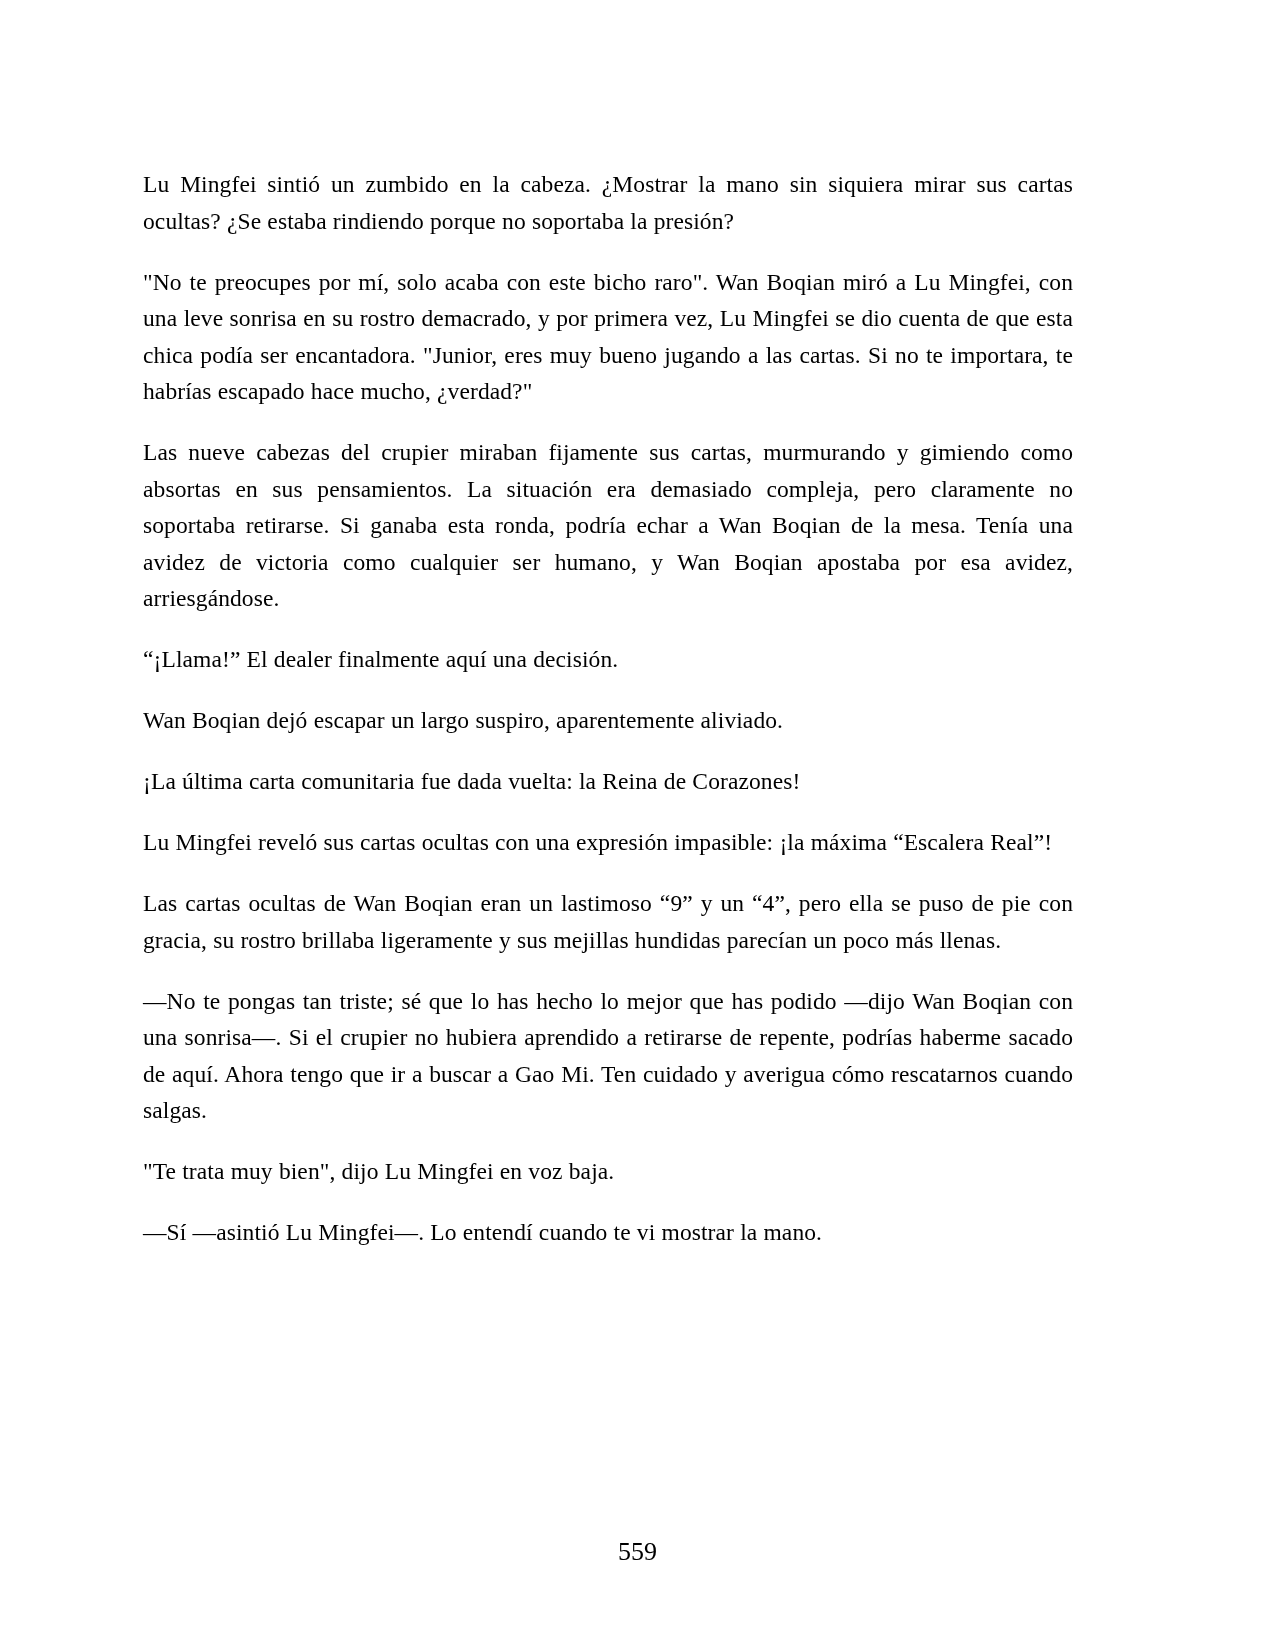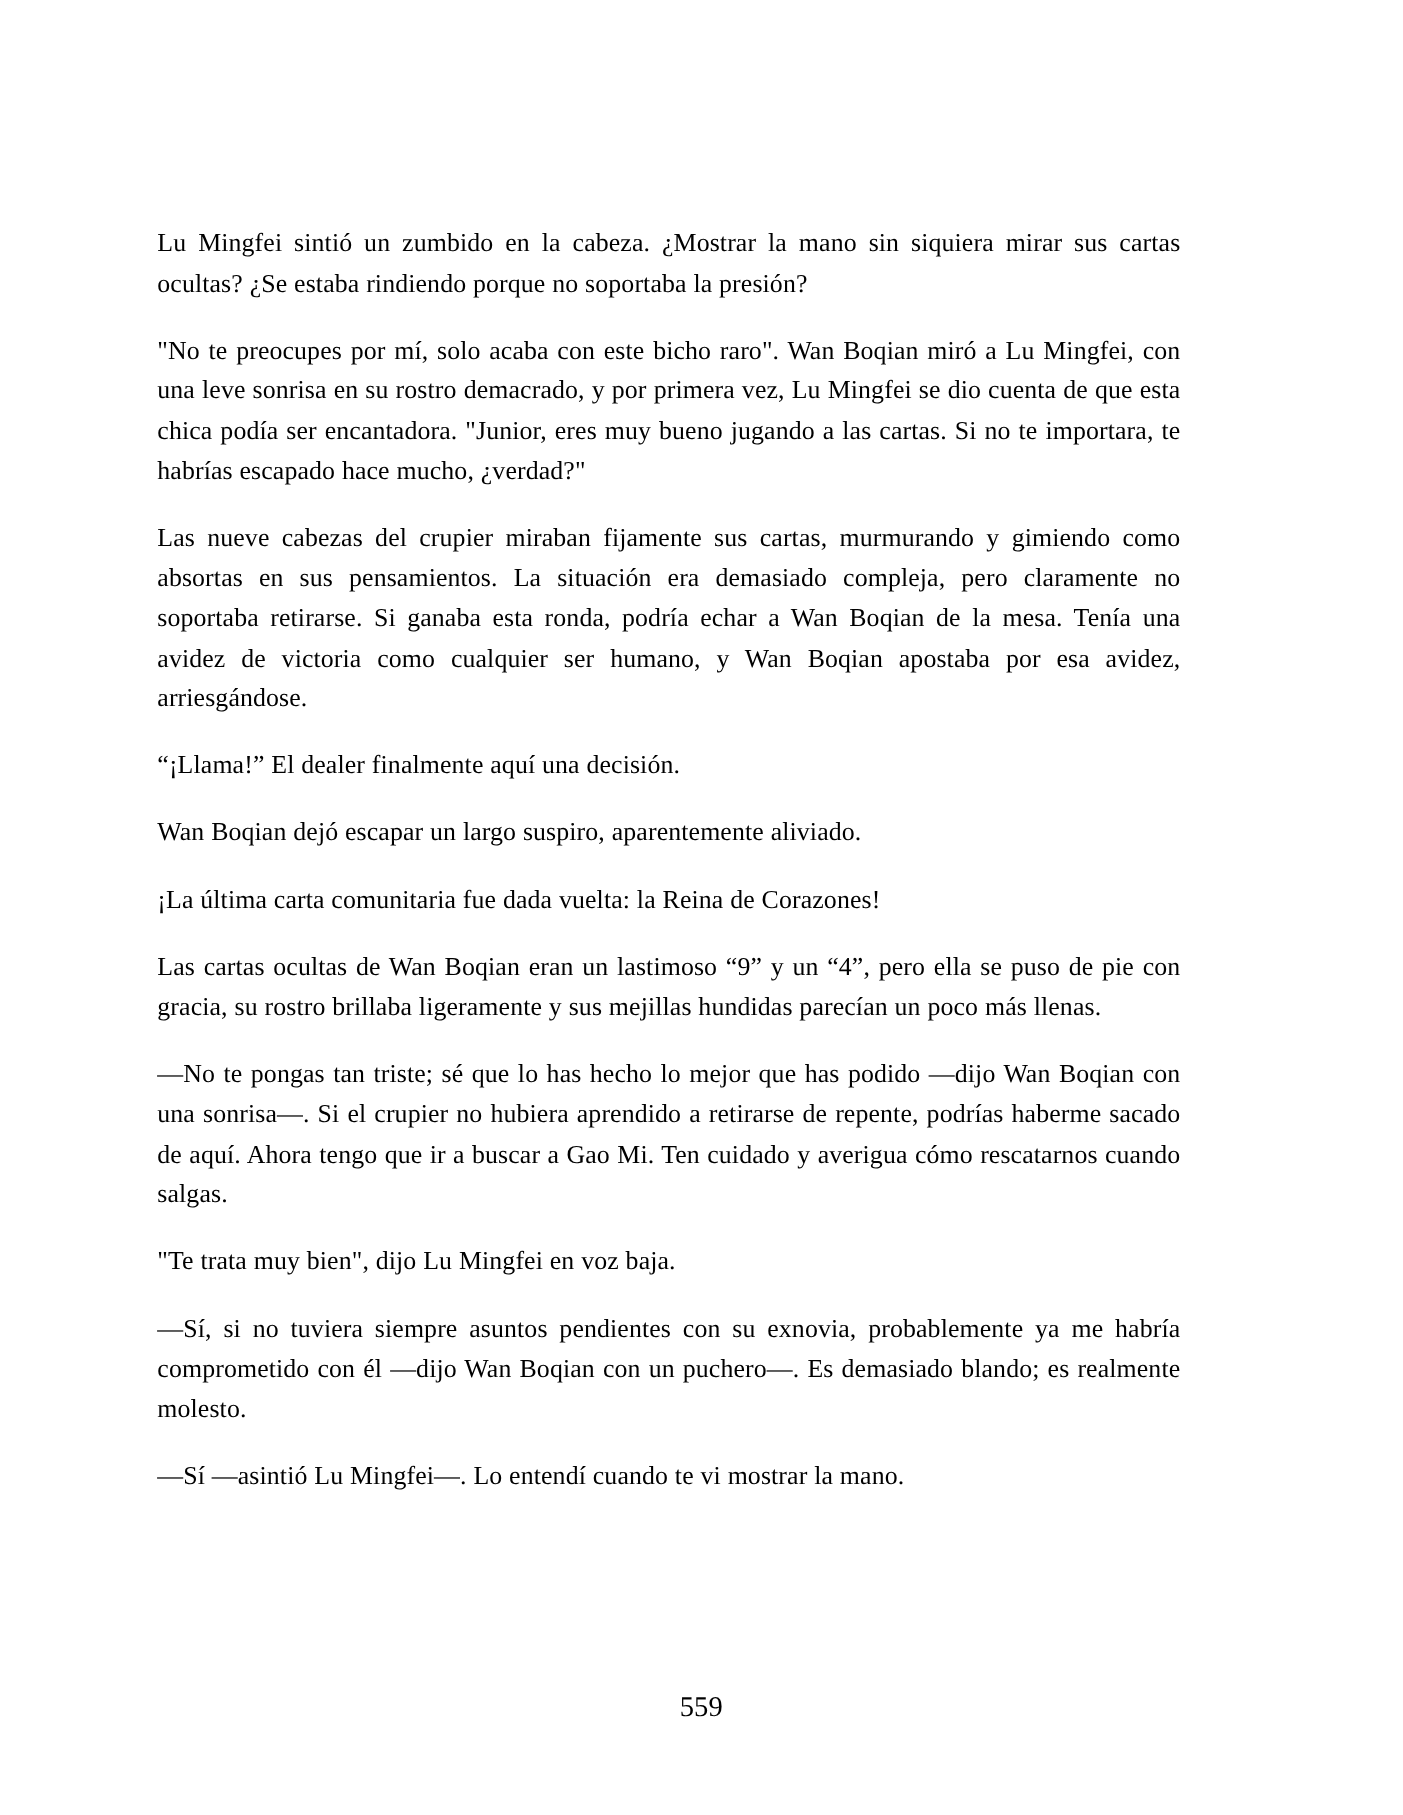--- a/index.html
+++ b/index.html
@@ -17,21 +17,20 @@
     height: 1650px;
     background: #ffffff;
     box-sizing: border-box;
     overflow: hidden;
   }
   .text-column {
     position: absolute;
     left: 143px;
     top: 166px;
     width: 930px;
-    margin-top: 37px;
   }
   .para {
     font-size: 23.5px;
     line-height: 36.5px;
     text-align: justify;
     text-justify: inter-word;
     margin: 0 0 24.5px 0;
     letter-spacing: 0.1px;
     word-spacing: 0.2px;
     -webkit-hyphens: none;
@@ -56,22 +55,22 @@
 
 <div class="page">
 
   <div class="text-column">
     <p class="para">Lu Mingfei sintió un zumbido en la cabeza. ¿Mostrar la mano sin siquiera mirar sus cartas ocultas? ¿Se estaba rindiendo porque no soportaba la presión?</p>
     <p class="para">"No te preocupes por mí, solo acaba con este bicho raro". Wan Boqian miró a Lu Mingfei, con una leve sonrisa en su rostro demacrado, y por primera vez, Lu Mingfei se dio cuenta de que esta chica podía ser encantadora. "Junior, eres muy bueno jugando a las cartas. Si no te importara, te habrías escapado hace mucho, ¿verdad?"</p>
     <p class="para">Las nueve cabezas del crupier miraban fijamente sus cartas, murmurando y gimiendo como absortas en sus pensamientos. La situación era demasiado compleja, pero claramente no soportaba retirarse. Si ganaba esta ronda, podría echar a Wan Boqian de la mesa. Tenía una avidez de victoria como cualquier ser humano, y Wan Boqian apostaba por esa avidez, arriesgándose.</p>
     <p class="para">“¡Llama!” El dealer finalmente aquí una decisión.</p>
     <p class="para">Wan Boqian dejó escapar un largo suspiro, aparentemente aliviado.</p>
     <p class="para">¡La última carta comunitaria fue dada vuelta: la Reina de Corazones!</p>
+    <p class="para">Lu Mingfei reveló sus cartas ocultas con una expresión impasible: ¡la máxima “Escalera Real”!</p>
     <p class="para">Las cartas ocultas de Wan Boqian eran un lastimoso “9” y un “4”, pero ella se puso de pie con gracia, su rostro brillaba ligeramente y sus mejillas hundidas parecían un poco más llenas.</p>
     <p class="para">—No te pongas tan triste; sé que lo has hecho lo mejor que has podido —dijo Wan Boqian con una sonrisa—. Si el crupier no hubiera aprendido a retirarse de repente, podrías haberme sacado de aquí. Ahora tengo que ir a buscar a Gao Mi. Ten cuidado y averigua cómo rescatarnos cuando salgas.</p>
     <p class="para">"Te trata muy bien", dijo Lu Mingfei en voz baja.</p>
-    <p class="para">—Sí, si no tuviera siempre asuntos pendientes con su exnovia, probablemente ya me habría comprometido con él —dijo Wan Boqian con un puchero—. Es demasiado blando; es realmente molesto.</p>
     <p class="para">—Sí —asintió Lu Mingfei—. Lo entendí cuando te vi mostrar la mano.</p>
   </div>
 
   <div class="page-number">559</div>
 
 </div>
 
 </body></html>

